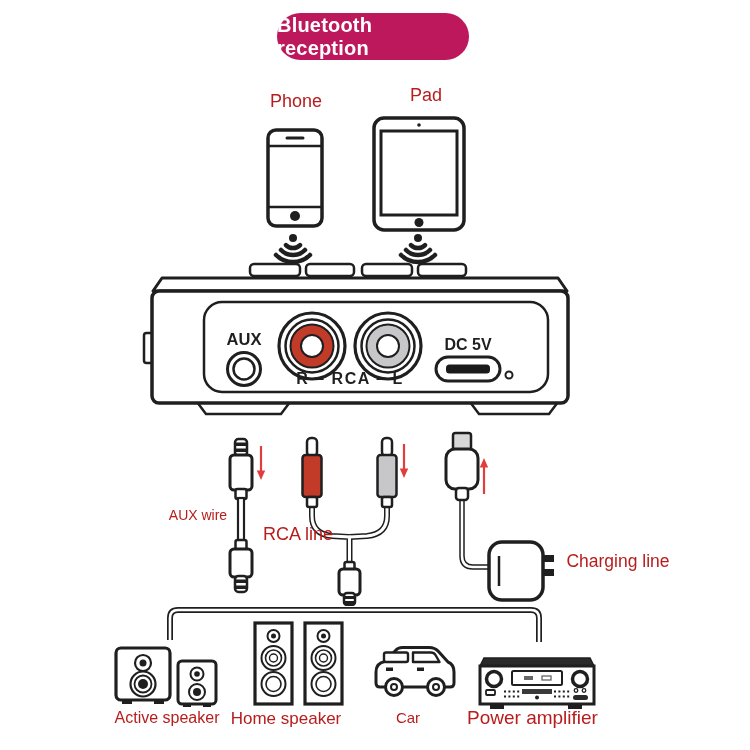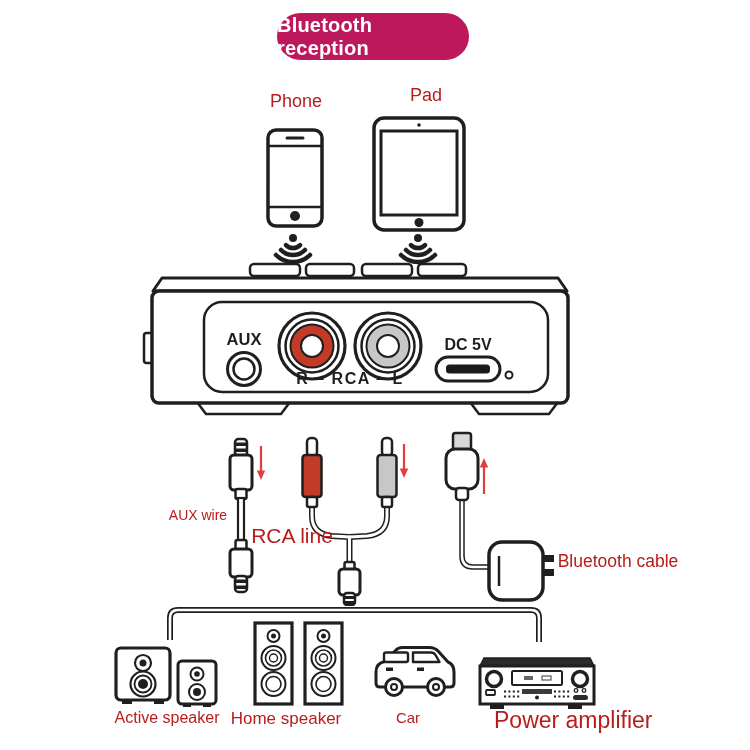--- a/index.html
+++ b/index.html
@@ -188,22 +188,22 @@
     <line x1="67" y1="126" x2="67" y2="156" stroke="#1f1f1f" stroke-width="2.5"></line>
   </g>
 
   <g>
     <path d="M52 64 L52 36" stroke="#E23D3D" stroke-width="2.2" fill="none"></path>
     <path d="M52 28 L47.8 37.5 L56.2 37.5 Z" fill="#E23D3D"></path>
   </g>
 </svg>
 
 <div class="abs label" style="left:146px;top:507px;width:104px;font-size:14px;">AUX wire</div>
-<div class="abs label" style="left:242px;top:524px;width:100px;font-size:21px;">RCA line</div>
-<div class="abs label" style="left:550px;top:551px;width:136px;font-size:17.5px;">Bluetooth cable</div>
+<div class="abs label" style="left:248px;top:524px;width:100px;font-size:18px;">RCA line</div>
+<div class="abs label" style="left:550px;top:551px;width:136px;font-size:17.5px;">Charging line</div>
 
 <svg class="abs" style="left:162px;top:602px;" width="385" height="42" viewBox="0 0 385 42">
   <path d="M8 38 L8 16 Q8 8 16 8 L369 8 Q377 8 377 16 L377 40" fill="none" stroke="#1f1f1f" stroke-width="6"></path>
   <path d="M8 38 L8 16 Q8 8 16 8 L369 8 Q377 8 377 16 L377 40" fill="none" stroke="#fff" stroke-width="2.6"></path>
 </svg>
 
 <svg class="abs" style="left:112px;top:646px;" width="106" height="64" viewBox="0 0 106 64">
   <rect x="10" y="53" width="10" height="5" fill="#1f1f1f"></rect>
   <rect x="42" y="53" width="10" height="5" fill="#1f1f1f"></rect>
   <rect x="4" y="2" width="54" height="52" rx="5" fill="#fff" stroke="#1f1f1f" stroke-width="3.2"></rect>
@@ -274,13 +274,13 @@
   <rect x="46" y="33" width="30" height="5" fill="#3a3a3a"></rect>
   <circle cx="61" cy="41.5" r="2" fill="#1f1f1f"></circle>
   <circle cx="100" cy="34.5" r="1.8" fill="none" stroke="#1f1f1f" stroke-width="1.3"></circle>
   <circle cx="108" cy="34.5" r="1.8" fill="none" stroke="#1f1f1f" stroke-width="1.3"></circle>
   <rect x="97" y="39" width="15" height="5" rx="2.5" fill="#2a2a2a"></rect>
 </svg>
 
 <div class="abs label" style="left:104px;top:709px;width:126px;font-size:16px;">Active speaker</div>
 <div class="abs label" style="left:224px;top:709px;width:124px;font-size:17px;">Home speaker</div>
 <div class="abs label" style="left:346px;top:709px;width:124px;font-size:15px;">Car</div>
-<div class="abs label" style="left:494px;top:707px;width:128px;font-size:23px;">Power amplifier</div>
+<div class="abs label" style="left:467px;top:707px;width:128px;font-size:19px;">Power amplifier</div>
 
 </body></html>

